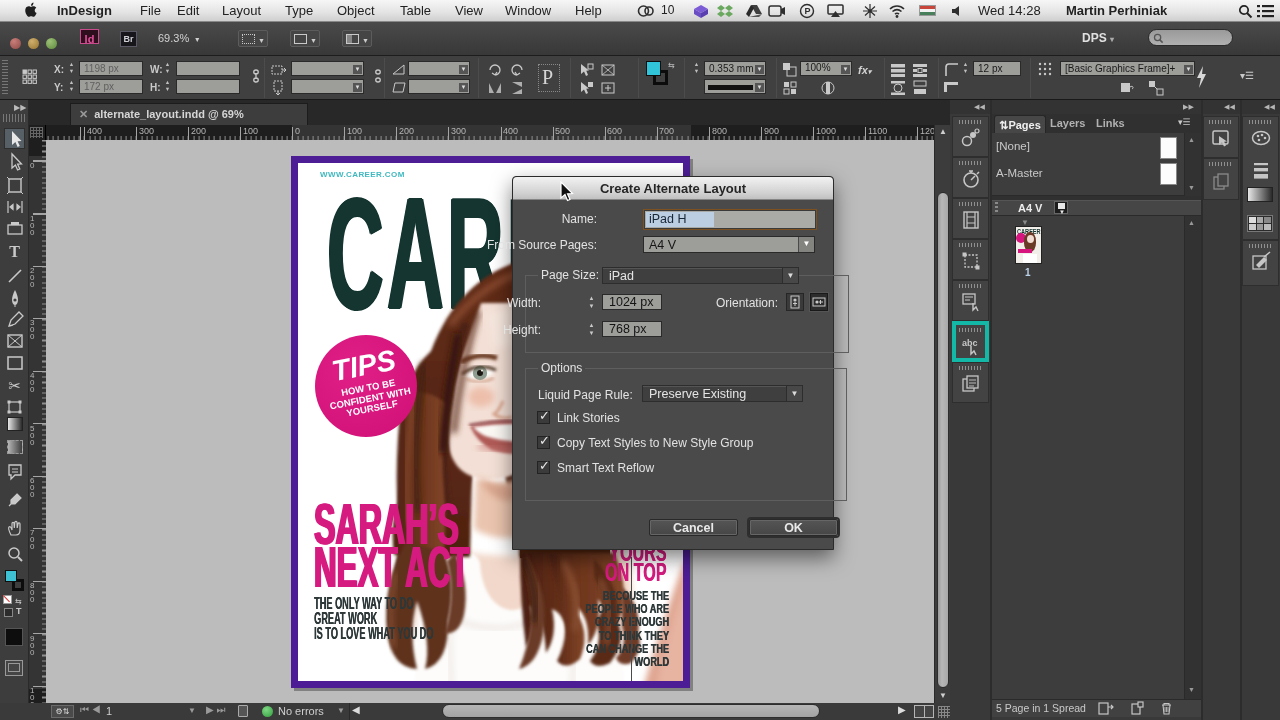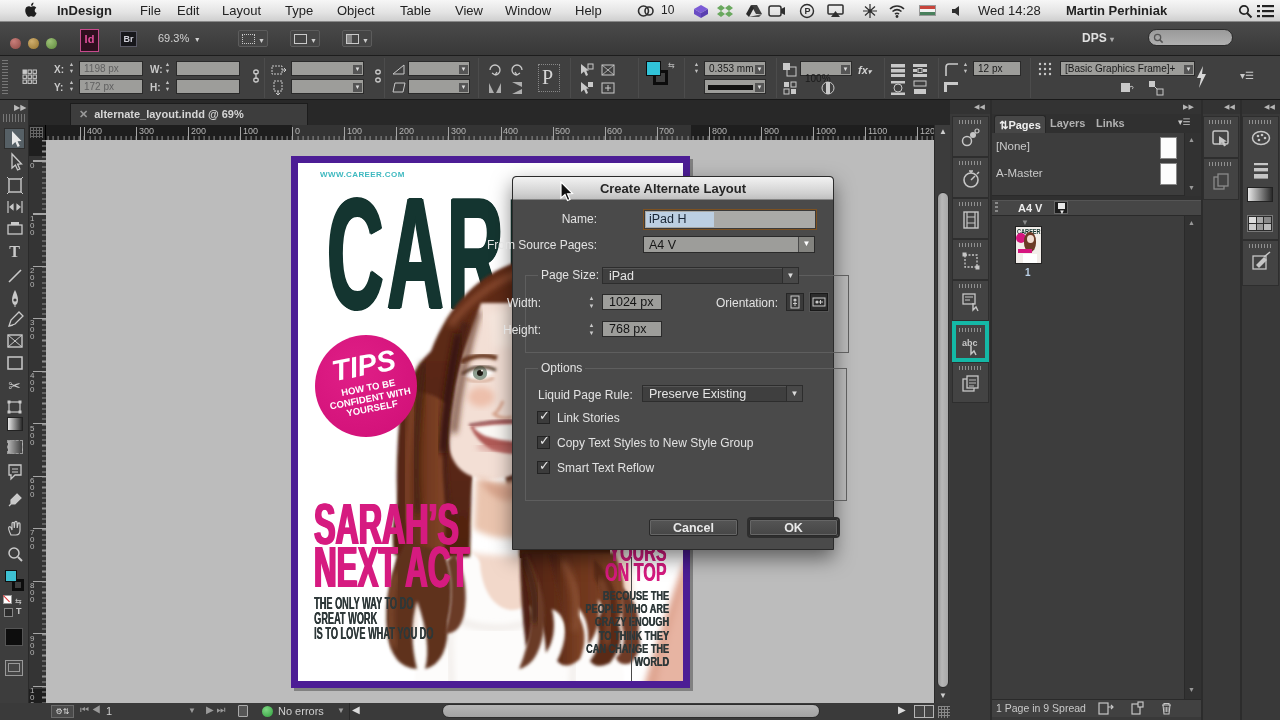--- a/index.html
+++ b/index.html
@@ -126,21 +126,21 @@
     </div>
     <svg class="abs" style="left:950px;top:3px;" width="18" height="16" viewBox="0 0 18 16">
       <path d="M2 6 H5 L9 3 V13 L5 10 H2 Z" fill="#2e2e2e"></path>
     </svg>
   </div>
 
 <div id="titlebar">
   <div class="wbtn" style="left:10px;top:16px;background:radial-gradient(circle at 35% 30%,#c97e7a,#8e4a44);"></div>
   <div class="wbtn" style="left:28px;top:16px;background:radial-gradient(circle at 35% 30%,#cfae6e,#97742e);"></div>
   <div class="wbtn" style="left:46px;top:16px;background:radial-gradient(circle at 35% 30%,#9dc177,#5e8a3c);"></div>
-  <div class="abs" style="left:80px;top:7px;width:19px;height:23px;background:#2e0f1e;border:1px solid #c74b8d;color:#e14f9b;font-size:11px;font-weight:bold;text-align:center;line-height:18px;">Id</div>
+  <div class="abs" style="left:80px;top:7px;width:19px;height:15px;background:#2e0f1e;border:1px solid #c74b8d;color:#e14f9b;font-size:11px;font-weight:bold;text-align:center;line-height:18px;">Id</div>
   <div class="abs" style="left:120px;top:9px;width:17px;height:16px;background:#17171b;border:1px solid #5a5a66;color:#cfcfd8;font-size:9px;font-weight:bold;text-align:center;line-height:15px;">Br</div>
   <div class="abs" style="left:158px;top:10px;color:#d2d2d2;font-size:11px;">69.3% &nbsp;<span style="font-size:8px;">▾</span></div>
 
   <div class="abs" style="left:238px;top:8px;width:30px;height:17px;border:1px solid #5c5c5c;border-radius:2px;background:#454545;">
       <div style="position:absolute;left:3px;top:3px;width:13px;height:10px;border:1px dotted #c9c9c9;"></div>
       <div style="position:absolute;right:2px;top:6px;color:#ccc;font-size:7px;">▼</div>
     </div>
   <div class="abs" style="left:290px;top:8px;width:30px;height:17px;border:1px solid #5c5c5c;border-radius:2px;background:#454545;">
       <div style="position:absolute;left:3px;top:3px;width:13px;height:10px;border:1px solid #c9c9c9;"></div>
       <div style="position:absolute;right:2px;top:6px;color:#ccc;font-size:7px;">▼</div>
@@ -275,21 +275,21 @@
     <div class="abs" style="left:704px;top:23px;width:62px;height:15px;background:#9d9d9a;border:1px solid #2a2a2a;">
       <div style="position:absolute;left:3px;top:5px;width:45px;height:5px;background:#111;"></div>
       <div style="position:absolute;right:1px;top:3px;width:9px;height:9px;background:#555;color:#ddd;font-size:6px;text-align:center;line-height:9px;">▼</div>
     </div>
     <div class="vsep" style="left:776px;"></div>
     <svg class="abs" style="left:782px;top:6px;" width="16" height="16" viewBox="0 0 16 16">
       <rect x="1" y="1" width="7" height="7" fill="#c9c9c9"></rect>
       <rect x="5" y="5" width="9" height="9" fill="none" stroke="#c9c9c9"></rect>
     </svg>
     <div class="fld" style="left:800px;top:5px;width:52px;">
-      <span style="position:absolute;left:4px;top:11px;font-size:10px;color:#1a1a1a;">100%</span>
+      <span style="position:absolute;left:4px;top:0;font-size:10px;color:#1a1a1a;">100%</span>
       <div style="position:absolute;right:1px;top:3px;width:9px;height:9px;background:#555;color:#ddd;font-size:6px;text-align:center;line-height:9px;">▼</div>
     </div>
     <div class="abs" style="left:858px;top:8px;color:#d0d0d0;font-size:11px;font-style:italic;font-weight:bold;">fx<span style="font-size:7px;">▾</span></div>
     <svg class="abs" style="left:782px;top:24px;" width="16" height="16" viewBox="0 0 16 16">
       <rect x="2" y="2" width="5" height="5" fill="#c9c9c9"></rect>
       <rect x="9" y="2" width="5" height="5" fill="none" stroke="#c9c9c9"></rect>
       <rect x="2" y="9" width="5" height="5" fill="none" stroke="#c9c9c9"></rect>
       <rect x="9" y="9" width="5" height="5" fill="#c9c9c9"></rect>
     </svg>
     <svg class="abs" style="left:820px;top:24px;" width="16" height="16" viewBox="0 0 16 16">
@@ -683,21 +683,21 @@
 <div style="position:absolute;left:8px;top:5px;width:12px;height:20px;border-radius:45%;background:#6b3a26;"></div>
 <div style="position:absolute;left:11px;top:8px;width:7px;height:8px;border-radius:50%;background:#f0dcd2;"></div>
 <div style="position:absolute;left:2px;top:22px;width:14px;height:4px;background:#d6157f;"></div>
 <div style="position:absolute;left:7px;top:27px;width:14px;height:11px;background:#fff;"></div>
 </div>
     <div class="abs" style="left:75px;top:167px;color:#bcd2e8;font-size:10px;font-weight:bold;">1</div>
     <div class="abs" style="left:234px;top:116px;width:17px;height:483px;background:#323232;border-left:1px solid #2a2a2a;"></div>
     <div class="abs" style="left:238px;top:119px;color:#999;font-size:7px;">▲</div>
     <div class="abs" style="left:238px;top:586px;color:#999;font-size:7px;">▼</div>
     <div class="abs" style="left:42px;top:599px;width:209px;height:18px;background:#414141;border-top:1px solid #2a2a2a;"></div>
-    <div class="abs" style="left:46px;top:602px;color:#c9c9c9;font-size:10.5px;">1 Page in 9 Spread</div>
+    <div class="abs" style="left:46px;top:602px;color:#c9c9c9;font-size:10.5px;">5 Page in 1 Spread</div>
     <div class="abs" style="left:148px;top:601px;"><svg width="16" height="14" viewBox="0 0 16 14">
         <rect x="1" y="2" width="9" height="11" fill="none" stroke="#c6c6c6" stroke-width="1.2"></rect>
         <path d="M10 6 L15 6 M13 4 L15 6 L13 8" stroke="#c6c6c6" fill="none" stroke-width="1.2"></path>
       </svg></div>
     <div class="abs" style="left:181px;top:601px;"><svg width="13" height="14" viewBox="0 0 13 14">
         <rect x="1" y="3" width="8" height="10" fill="none" stroke="#c6c6c6" stroke-width="1.2"></rect>
         <rect x="7" y="1" width="5" height="5" fill="#414141" stroke="#c6c6c6" stroke-width="1.2"></rect>
       </svg></div>
     <div class="abs" style="left:210px;top:601px;"><svg width="13" height="14" viewBox="0 0 13 14">
         <path d="M2 4 H11 M4 4 V2.5 H9 V4 M3 4 L4 13 H9 L10 4" fill="none" stroke="#c6c6c6" stroke-width="1.1"></path>

